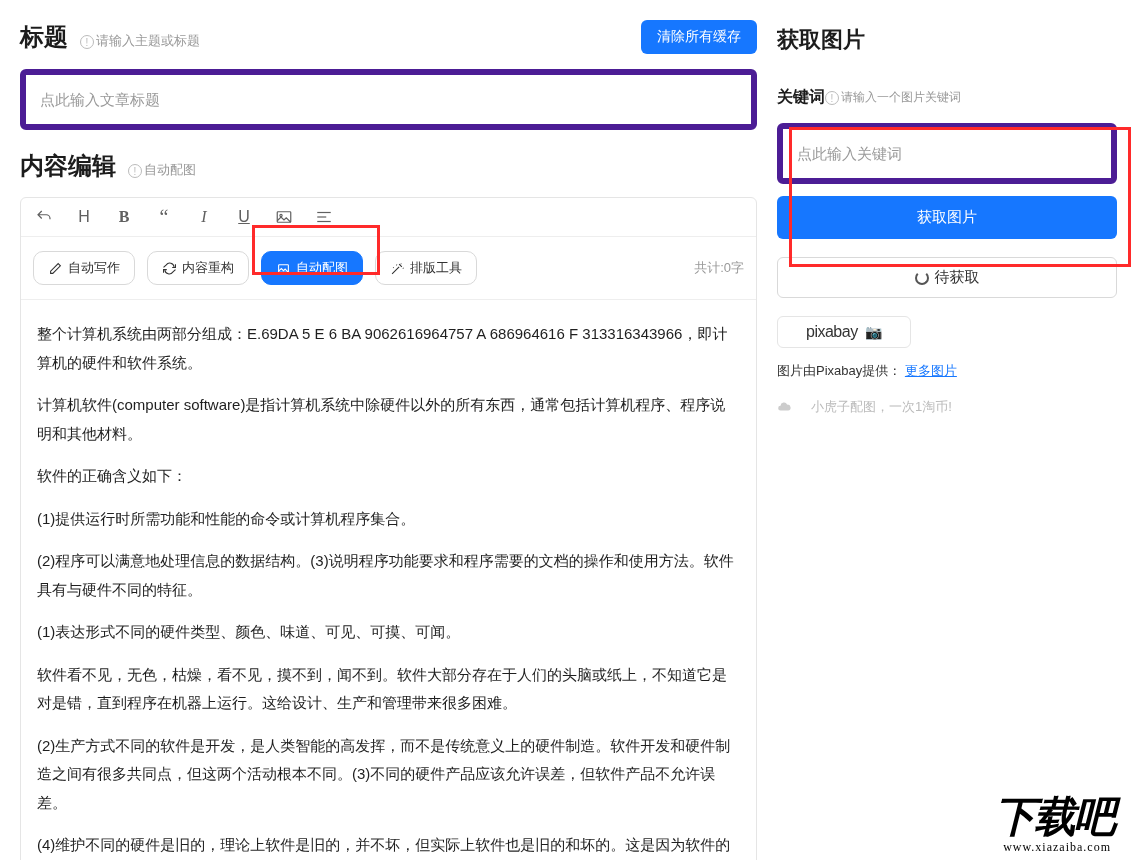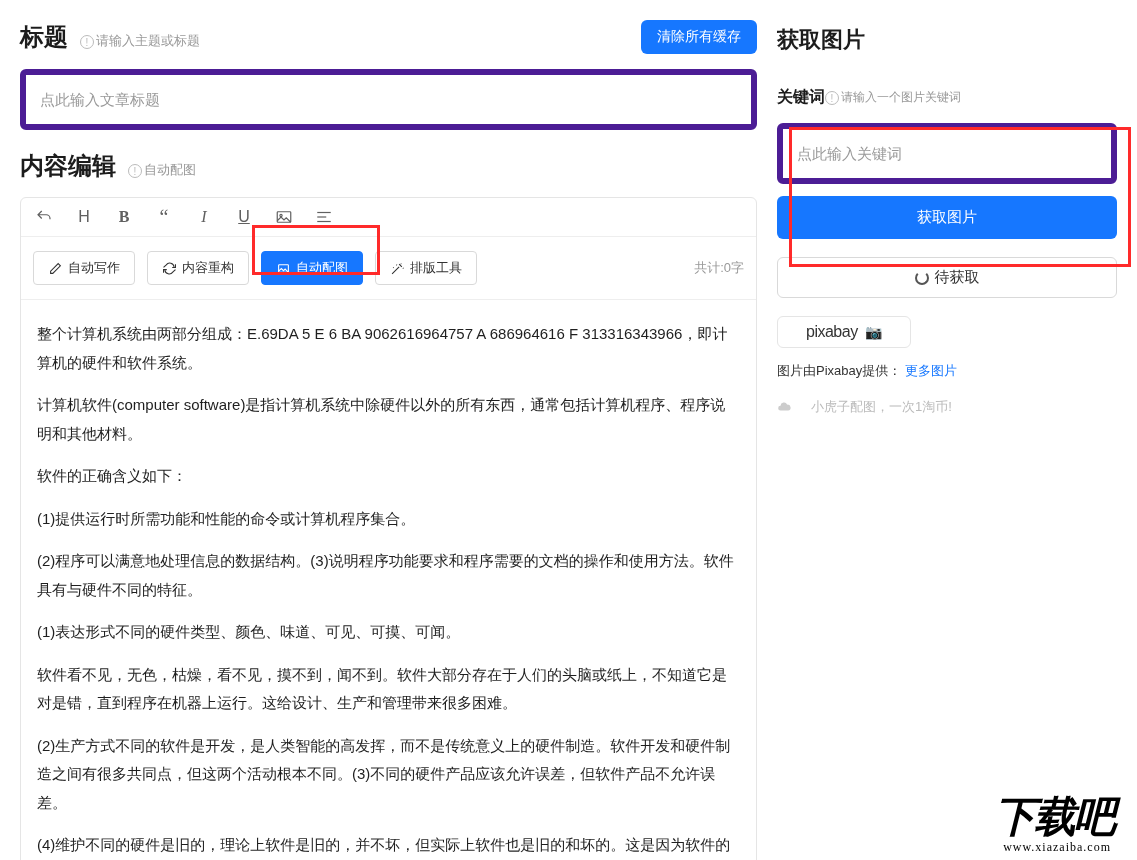--- a/index.html
+++ b/index.html
@@ -19,39 +19,39 @@
 
 .input-lg { width: 100%; border: 6px solid #4c1d95; border-radius: 6px; padding: 16px 14px; font-size: 15px; color: #333; outline: none; }
 .input-lg::placeholder { color: #999; }
 
 .editor-box { border: 1px solid #e5e5e5; border-radius: 6px; margin-top: 15px; }
 .toolbar-top { display: flex; align-items: center; padding: 8px 12px; border-bottom: 1px solid #eee; gap: 18px; }
 .tool-icon { width: 22px; height: 22px; display: inline-flex; align-items: center; justify-content: center; color: #606060; cursor: pointer; font-size: 16px; font-family: Georgia, serif; }
 .tool-svg { width: 18px; height: 18px; fill: none; stroke: #606060; stroke-width: 1.6; }
 
 .toolbar-btns { display: flex; align-items: center; padding: 14px 12px; border-bottom: 1px solid #eee; gap: 12px; }
-.tb-btn { display: inline-flex; align-items: center; gap: 6px; border: 1px solid #d9d9d9; border-radius: 4px; padding: 7px 14px; font-size: 13px; cursor: pointer; background: #fff; color: #333; }
+.tb-btn { display: inline-flex; align-items: center; gap: 6px; border: 1px solid #d9d9d9; border-radius: 10px; padding: 7px 14px; font-size: 13px; cursor: pointer; background: #fff; color: #333; }
 .tb-btn.active { background: #1677ff; color: #fff; border-color: #1677ff; }
 .tb-btn-icon { width: 14px; height: 14px; display: inline-flex; align-items: center; justify-content: center; }
 .count-text { margin-left: auto; font-size: 13px; color: #999; }
 
 .highlight-red { position: absolute; border: 3px solid #ff2a2a; pointer-events: none; }
 
 .content-area { padding: 20px 16px; font-size: 15px; line-height: 1.9; color: #1f1f1f; }
 .content-area p { margin-bottom: 14px; }
 
 .right-title { font-size: 22px; font-weight: 600; color: #1c1c1c; margin-bottom: 32px; padding-top: 5px; }
 .right-sub { font-size: 16px; font-weight: 600; color: #1c1c1c; display: flex; align-items: center; gap: 0; margin-bottom: 15px; }
 .right-sub-hint { font-size: 12px; color: #999; font-weight: normal; }
 .keyword-box { margin-bottom: 12px; position: relative; }
 
 .pixabay-badge { display: inline-flex; align-items: center; border: 1px solid #e5e5e5; border-radius: 6px; padding: 6px 28px; font-family: Verdana, sans-serif; font-size: 16px; color: #333; margin-top: 18px; letter-spacing: -0.5px; }
 .pixabay-badge .cam { margin-left: 4px; font-size: 14px; }
 .attribution { margin-top: 14px; font-size: 13px; color: #333; }
-.more-link { color: #1677ff; cursor: pointer; }
+.more-link { color: #1677ff; text-decoration: underline; cursor: pointer; }
 .bottom-note { margin-top: 18px; font-size: 13px; color: #bbb; display: flex; align-items: center; gap: 20px; }
 .cloud-icon { width: 14px; height: 14px; }
 
 .spinner { width: 14px; height: 14px; border: 2px solid #555; border-top-color: transparent; border-radius: 50%; display: inline-block; }
 
 .watermark { position: absolute; right: 23px; bottom: 6px; font-family: "SimHei", sans-serif; color: #000; text-align: right; line-height: 1; }
 .watermark .big { font-size: 42px; font-weight: 900; font-style: italic; text-shadow: -2px 0 0 #fff, 2px 0 0 #fff, 0 -2px 0 #fff, 0 2px 0 #fff, -2px -2px 0 #fff, 2px 2px 0 #fff; letter-spacing: -2px; }
 .watermark .surl { font-size: 12px; letter-spacing: 1px; color: #000; background: #fff; padding: 1px 3px; display: inline-block; margin-top: 2px; font-family: Liberation Serif, serif; }
 </style>
 </head>

